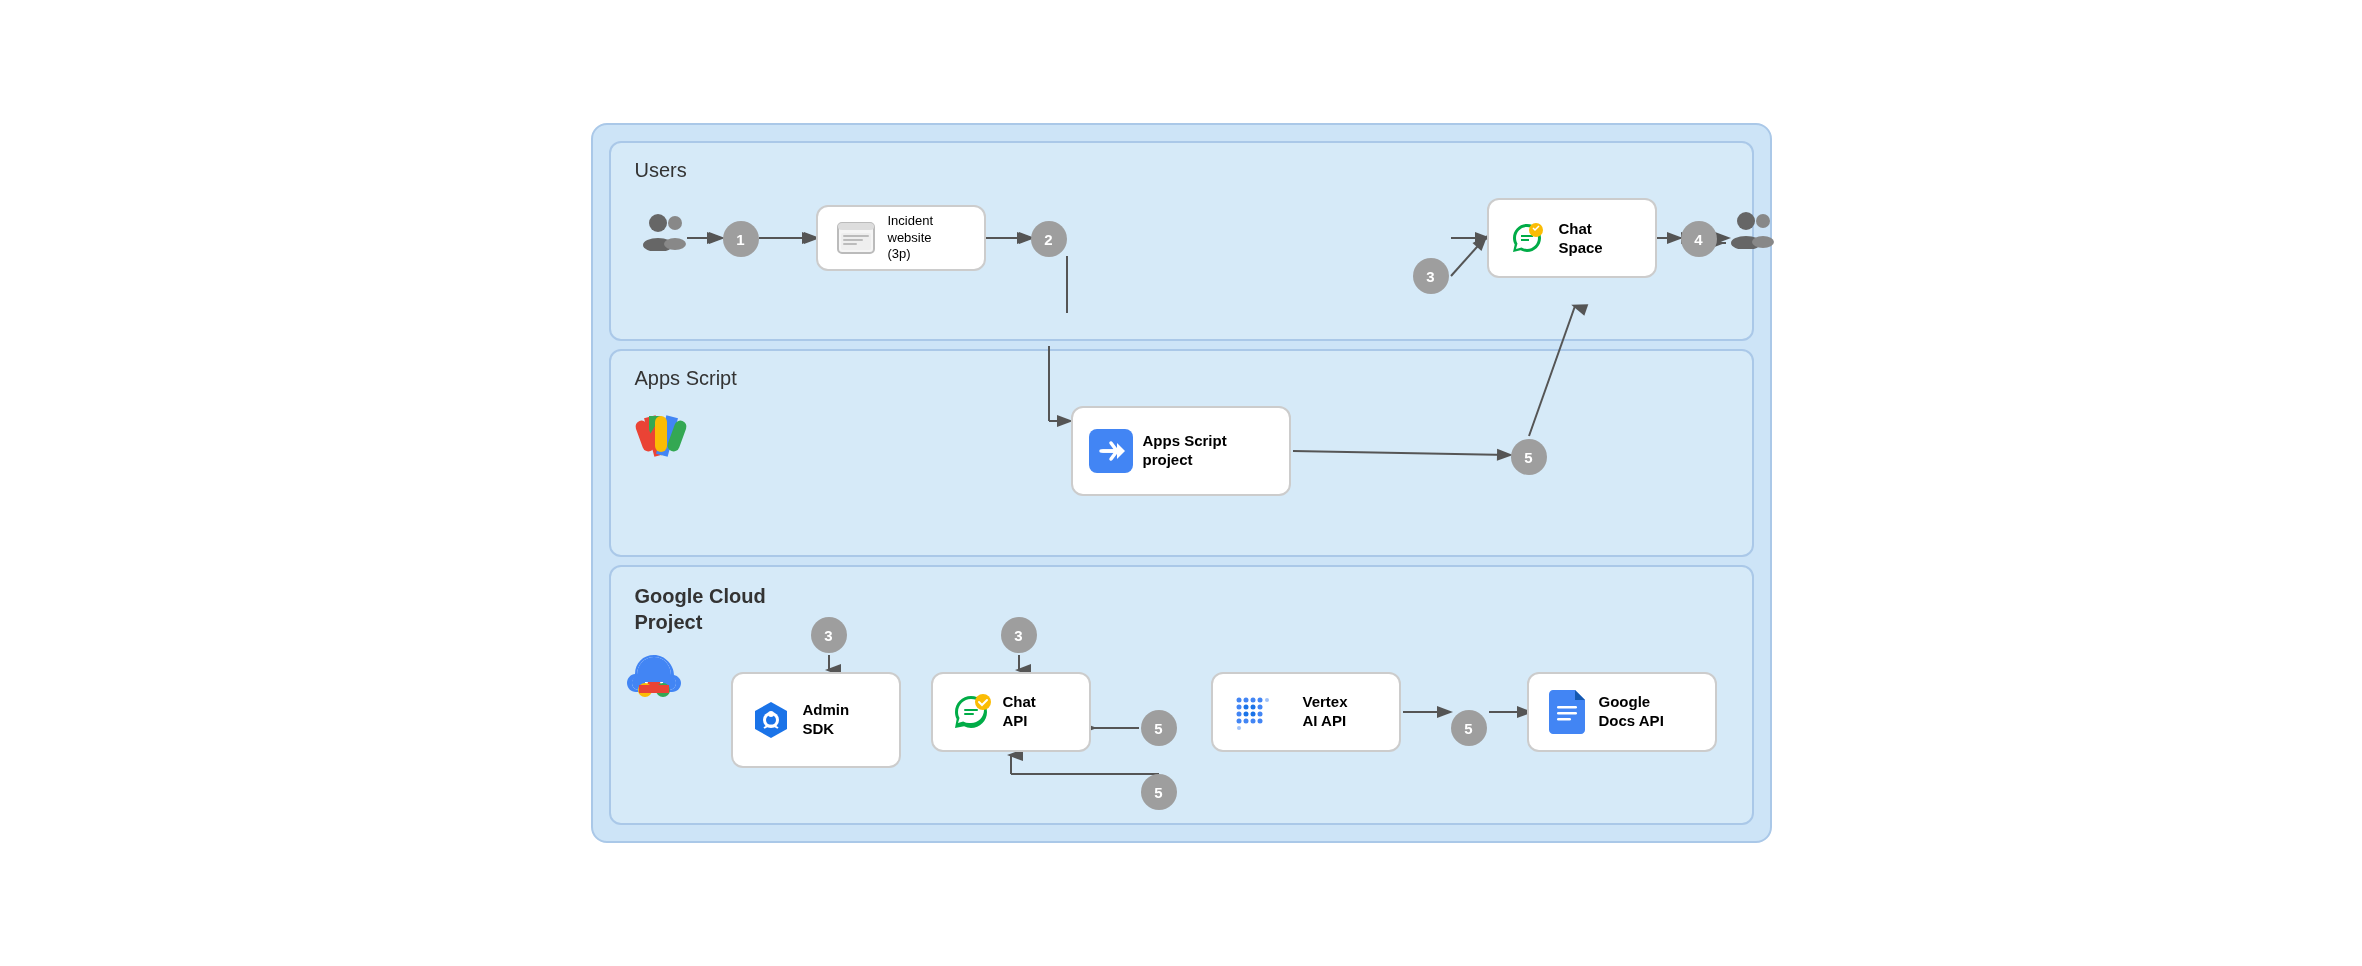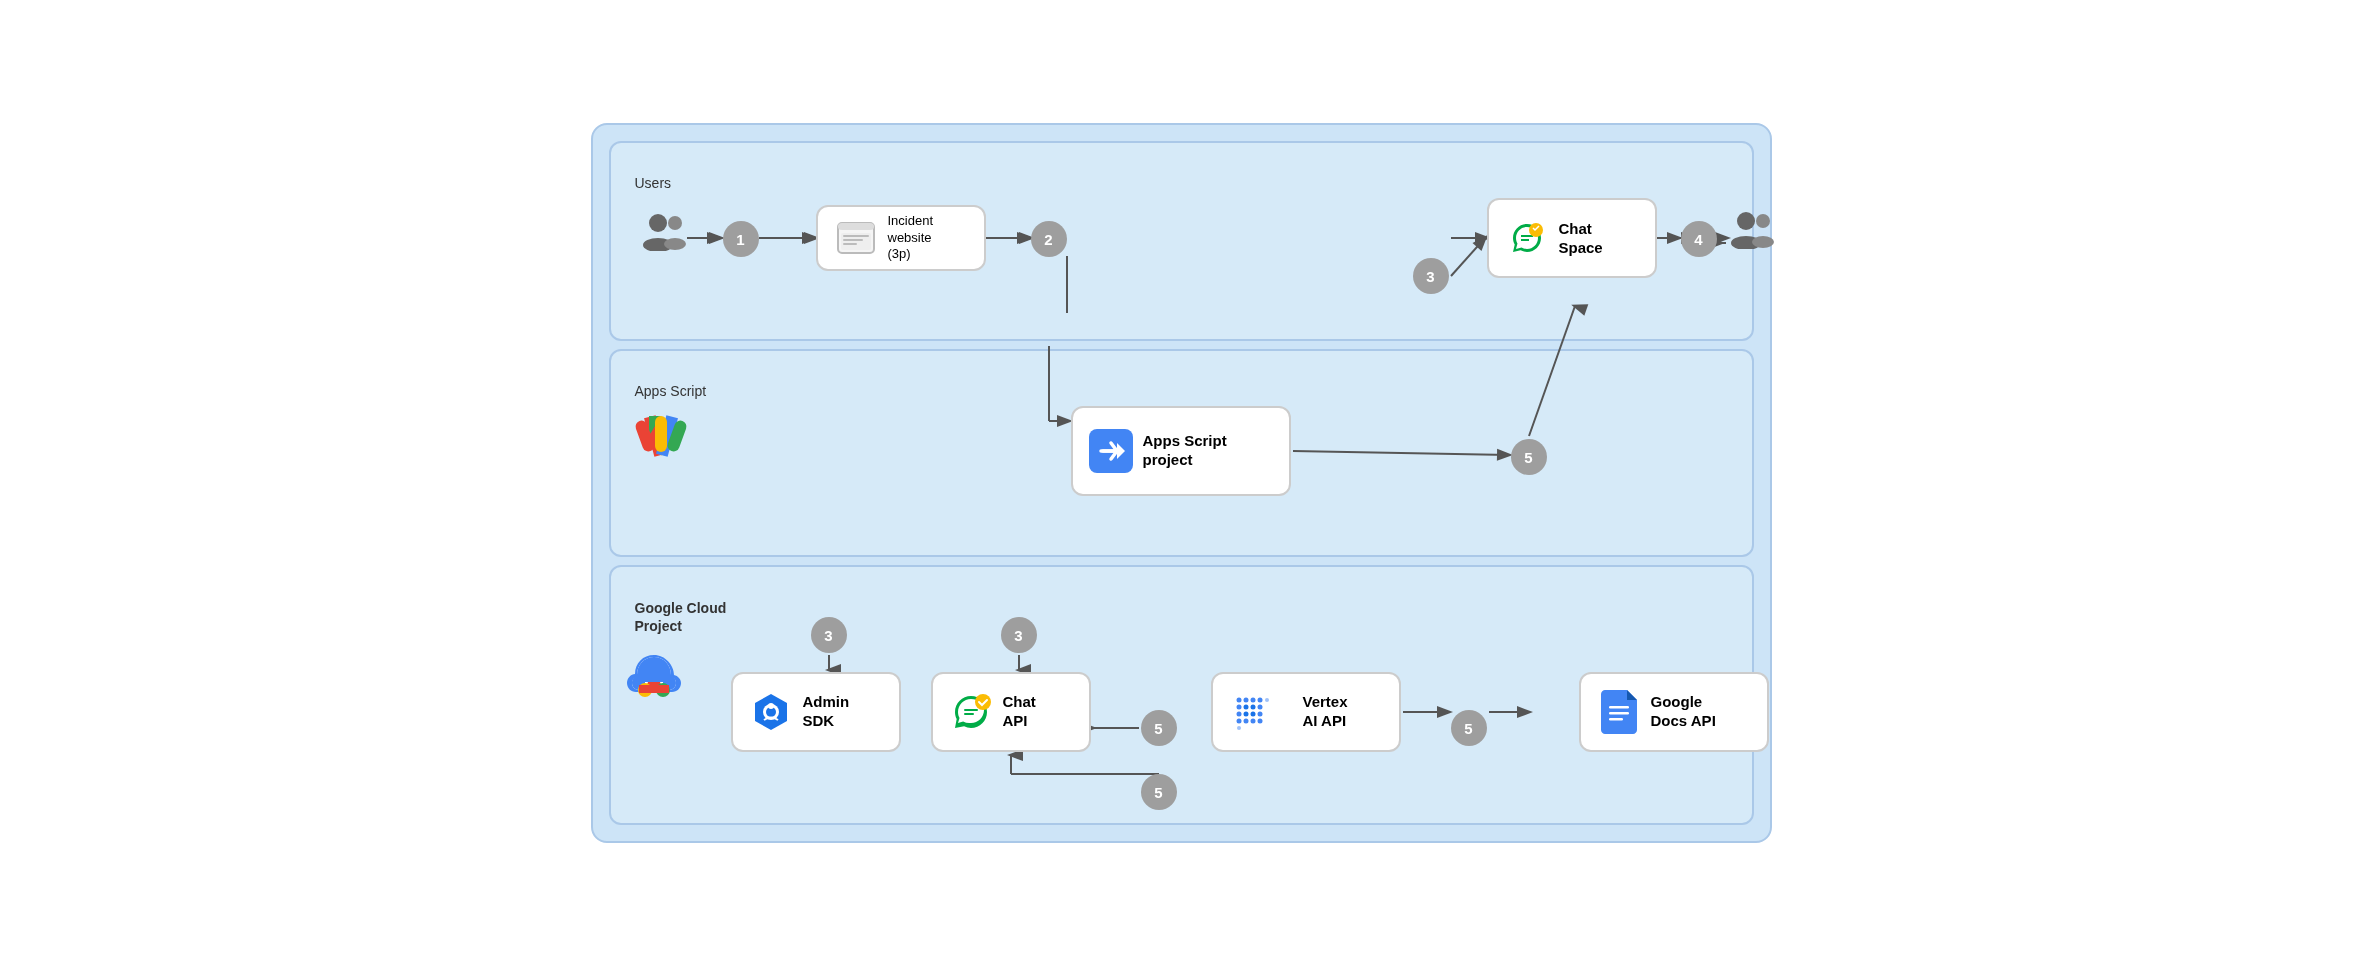--- a/index.html
+++ b/index.html
@@ -24,25 +24,24 @@
     }
     
     .row {
       background: #d6eaf8;
       border-radius: 12px;
       border: 2px solid #aac8e8;
       padding: 16px 24px;
       position: relative;
     }
     .row-label {
-      font-size: 14px;
+      font-size: 20px;
       color: #333;
       font-weight: 400;
       margin-bottom: 6px;
-      margin-top: 16px;
     }
 
     
     .node-box {
       background: #fff;
       border: 2px solid #ccc;
       border-radius: 12px;
       display: flex;
       align-items: center;
       gap: 10px;
@@ -275,21 +274,21 @@
         <path d="M25 35 L37 35 L40 43 L22 43 Z" fill="#EA4335"></path>
         <path d="M31 10 C21 10 14 18 14 28 C11 29 9 32 9 36 C9 40 12 43 16 43 L22 43 L22 35 L40 35 L40 43 L46 43 C50 43 53 40 53 36 C53 32 51 29 48 28 C48 18 41 10 31 10Z" fill="#4285F4"></path>
         <circle cx="22" cy="43" r="7" fill="#FBBC04"></circle>
         <circle cx="40" cy="43" r="7" fill="#34A853"></circle>
         <rect x="16" y="38" width="30" height="8" fill="#EA4335"></rect>
       </svg>
     </div>
 
     <div class="step-circle" style="position:absolute; left:200px; top:50px;">3</div>
 
-    <div class="node-box" style="position:absolute; left:120px; top:105px; width:170px; height:80px;">
+    <div class="node-box" style="position:absolute; left:120px; top:105px; width:170px; height:96px;">
       <div class="icon-wrap">
 
         <svg width="40" height="40" viewBox="0 0 40 40">
           <path d="M20 2 L36 11 L36 29 L20 38 L4 29 L4 11 Z" fill="#1A73E8"></path>
           <circle cx="20" cy="20" r="8" fill="white"></circle>
           <circle cx="20" cy="20" r="5" fill="#1A73E8"></circle>
           <circle cx="20" cy="14" r="3" fill="white"></circle>
           <path d="M13 28 Q20 23 27 28" stroke="white" stroke-width="2" fill="none"></path>
         </svg>
       </div>
@@ -339,21 +338,21 @@
           <circle cx="22" cy="29" r="2.5" fill="#4285F4"></circle>
           <circle cx="29" cy="29" r="2.5" fill="#4285F4"></circle>
           <circle cx="8" cy="36" r="2" fill="#4285F4" opacity="0.5"></circle>
         </svg>
       </div>
       <div class="label" style="font-size:15px;font-weight:700;">Vertex<br>AI API</div>
     </div>
 
     <div class="step-circle" style="position:absolute; left:840px; top:143px;">5</div>
 
-    <div class="node-box" style="position:absolute; left:968px; top:105px; width:190px; height:80px;">
+    <div class="node-box" style="position:absolute; left:916px; top:105px; width:190px; height:80px;">
       <div class="icon-wrap">
 
         <svg width="36" height="44" viewBox="0 0 36 44">
           <path d="M4 0 L26 0 L36 10 L36 40 C36 42 34 44 32 44 L4 44 C2 44 0 42 0 40 L0 4 C0 2 2 0 4 0Z" fill="#4285F4"></path>
           <path d="M26 0 L26 10 L36 10 Z" fill="#1558B0"></path>
           <rect x="8" y="16" width="20" height="2.5" rx="1.25" fill="white"></rect>
           <rect x="8" y="22" width="20" height="2.5" rx="1.25" fill="white"></rect>
           <rect x="8" y="28" width="14" height="2.5" rx="1.25" fill="white"></rect>
         </svg>
       </div>

